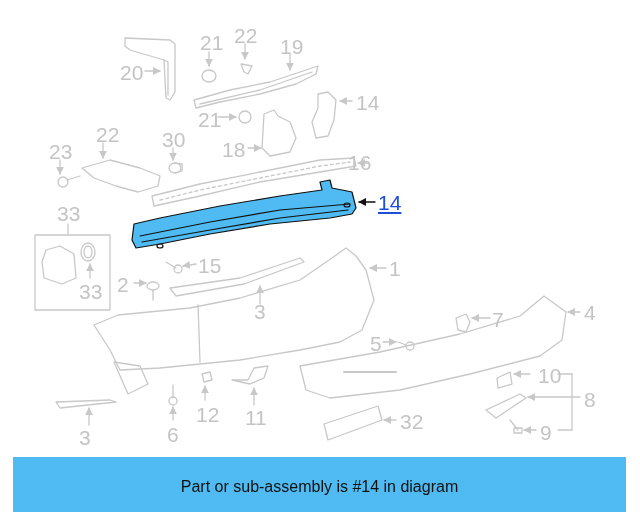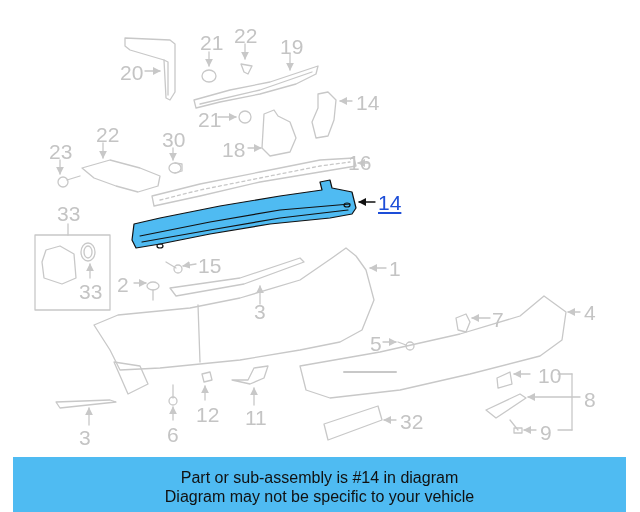--- a/index.html
+++ b/index.html
@@ -175,14 +175,13 @@
   <span class="callout" style="left:196px;top:404px">12</span>
   <span class="callout" style="left:245px;top:407px">11</span>
   <span class="callout" style="left:400px;top:411px">32</span>
   <span class="callout" style="left:540px;top:422px">9</span>
   <span class="callout" style="left:79px;top:427px">3</span>
   <span class="callout" style="left:167px;top:424px">6</span>
 </div>
 
 <div id="banner">
   <span>Part or sub-assembly is #14 in diagram</span>
-  <span>Diagram may not be specific to your vehicle</span>
 </div>
 
 </body></html>

